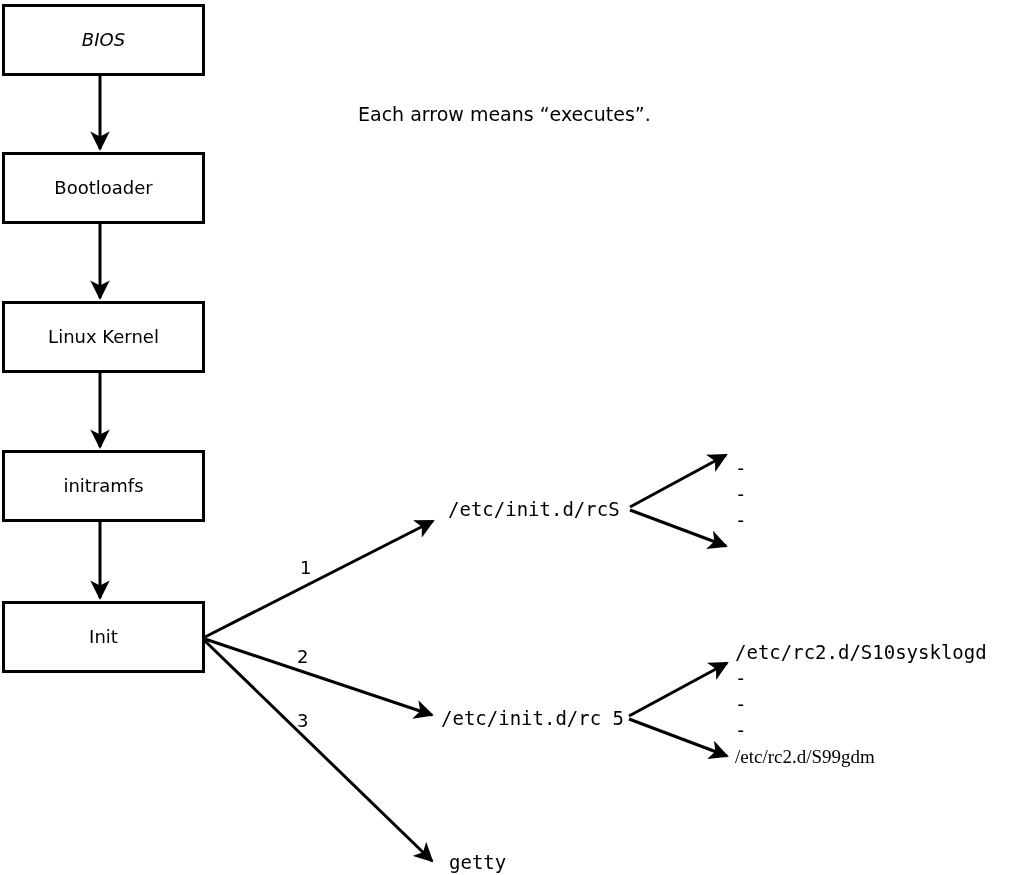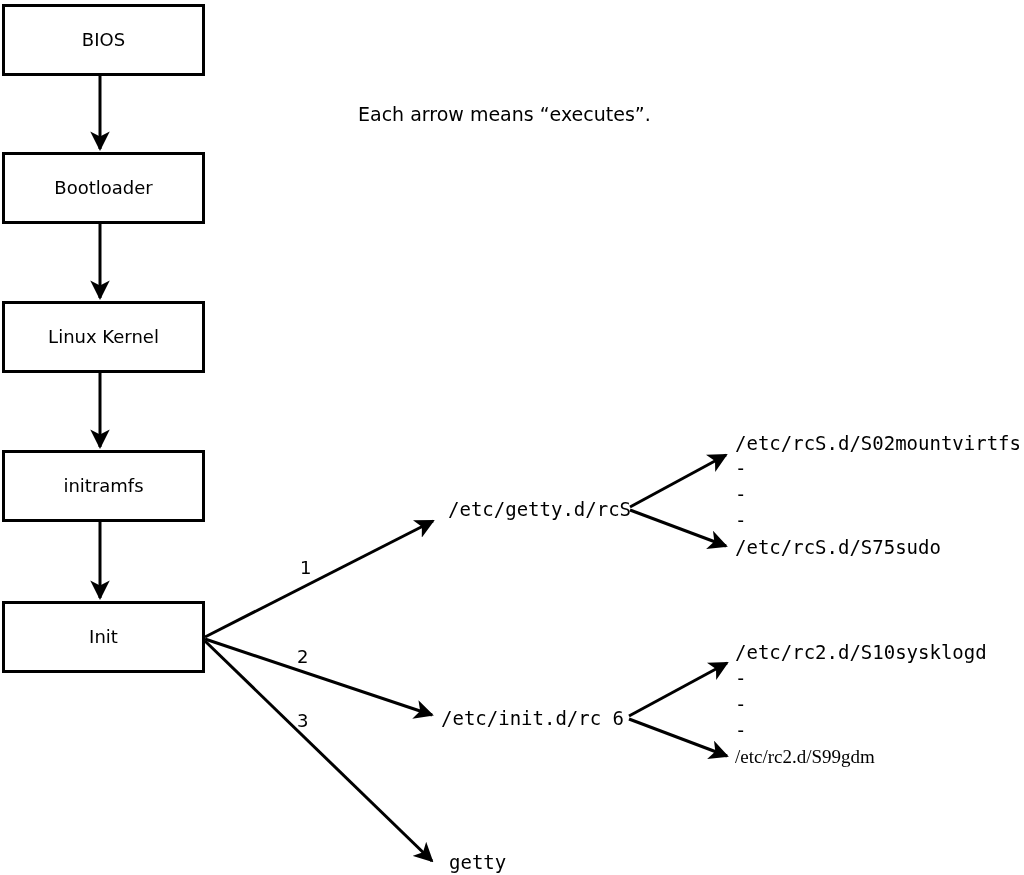--- a/index.html
+++ b/index.html
@@ -29,21 +29,21 @@
     width: 197px;
     height: 66px;
     border: 3px solid #000000;
     background: #ffffff;
     display: flex;
     align-items: center;
     justify-content: center;
     font-size: 18px;
     line-height: 22px;
   }
-  .box-bios       { top: 4px;   }
+  .box-bios       { top: 4px; font-style: italic;   }
   .box-bootloader { top: 152px; }
   .box-kernel     { top: 301px; }
   .box-initramfs  { top: 450px; }
   .box-init       { top: 601px; }
 
   .note {
     position: absolute;
     left: 358px;
     top: 103px;
     font-size: 19px;
@@ -129,29 +129,27 @@
   <div class="box box-initramfs">
     <span>initramfs</span>
   </div>
 
   <div class="note">Each arrow means “executes”.</div>
 
   <div class="num num-1">1</div>
   <div class="num num-2">2</div>
   <div class="num num-3">3</div>
 
-  <div class="mono t-rcs">/etc/getty.d/rcS</div>
-  <div class="mono t-rc2">/etc/init.d/rc 6</div>
+  <div class="mono t-rcs">/etc/init.d/rcS</div>
+  <div class="mono t-rc2">/etc/init.d/rc 5</div>
   <div class="mono t-getty">getty</div>
 
-  <div class="mono rcs-l0">/etc/rcS.d/S02mountvirtfs</div>
   <div class="mono rcs-l1">-</div>
   <div class="mono rcs-l2">-</div>
   <div class="mono rcs-l3">-</div>
-  <div class="mono rcs-l4">/etc/rcS.d/S75sudo</div>
 
   <div class="mono rc2-l0">/etc/rc2.d/S10sysklogd</div>
   <div class="mono rc2-l1">-</div>
   <div class="mono rc2-l2">-</div>
   <div class="mono rc2-l3">-</div>
   <div class="mono rc2-l4">/etc/rc2.d/S99gdm</div>
 
 </div>
 
 </body></html>

